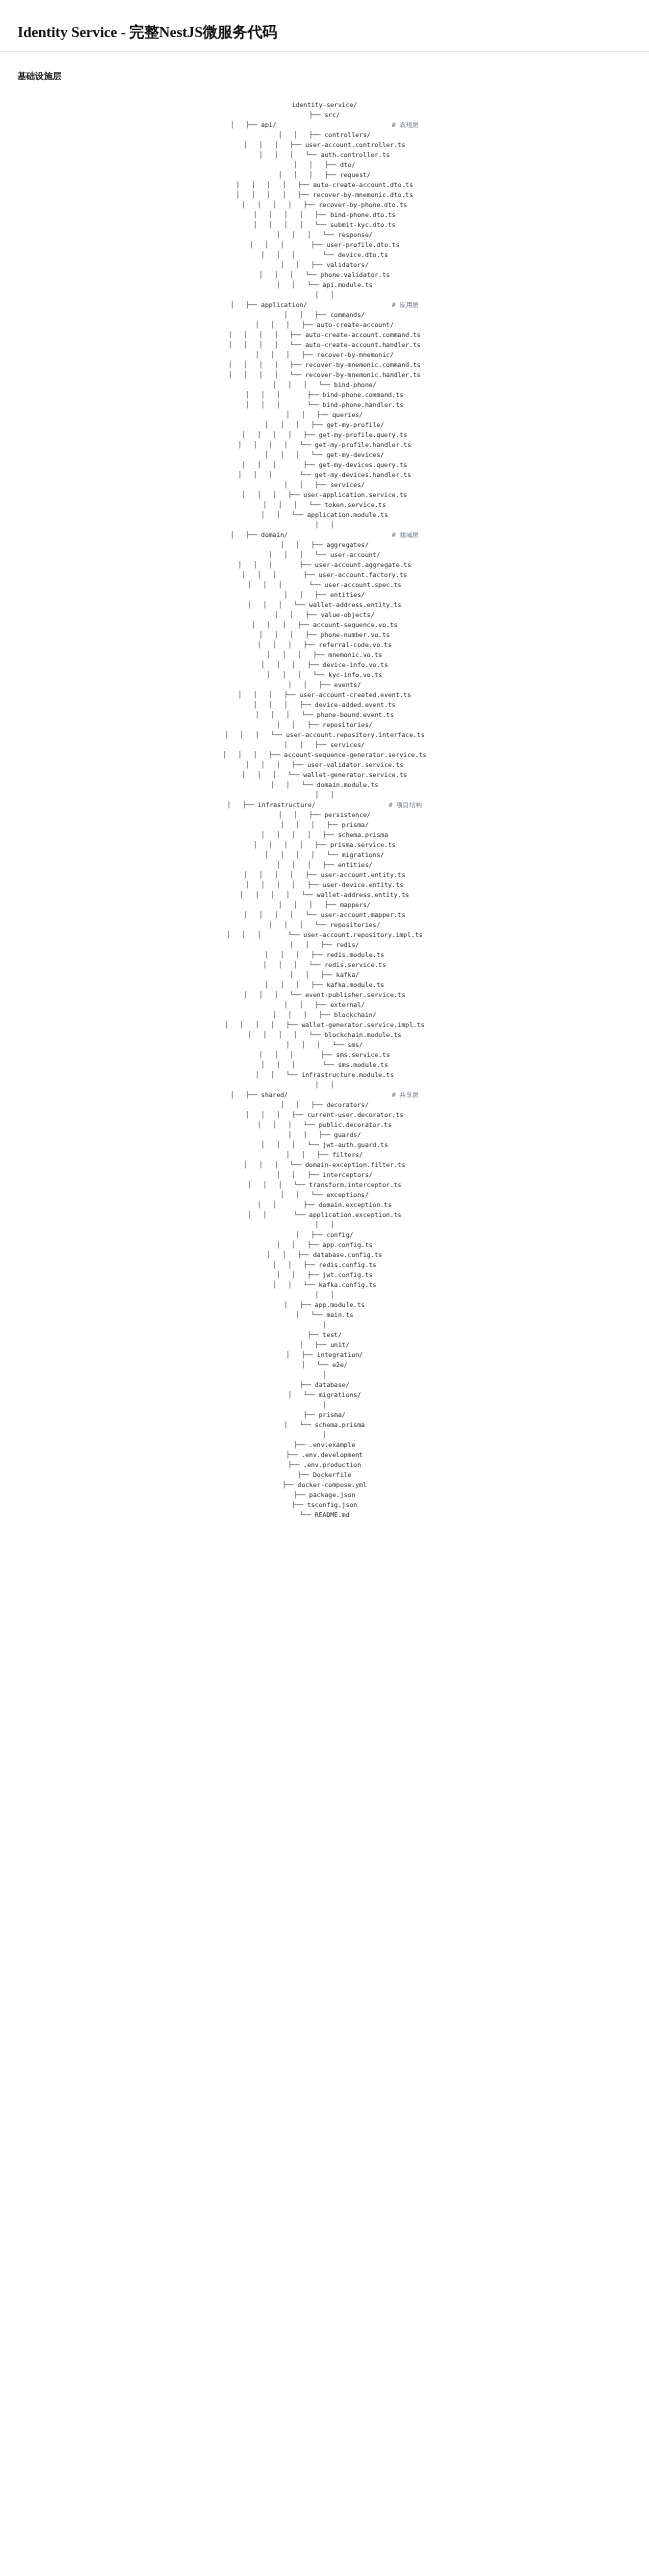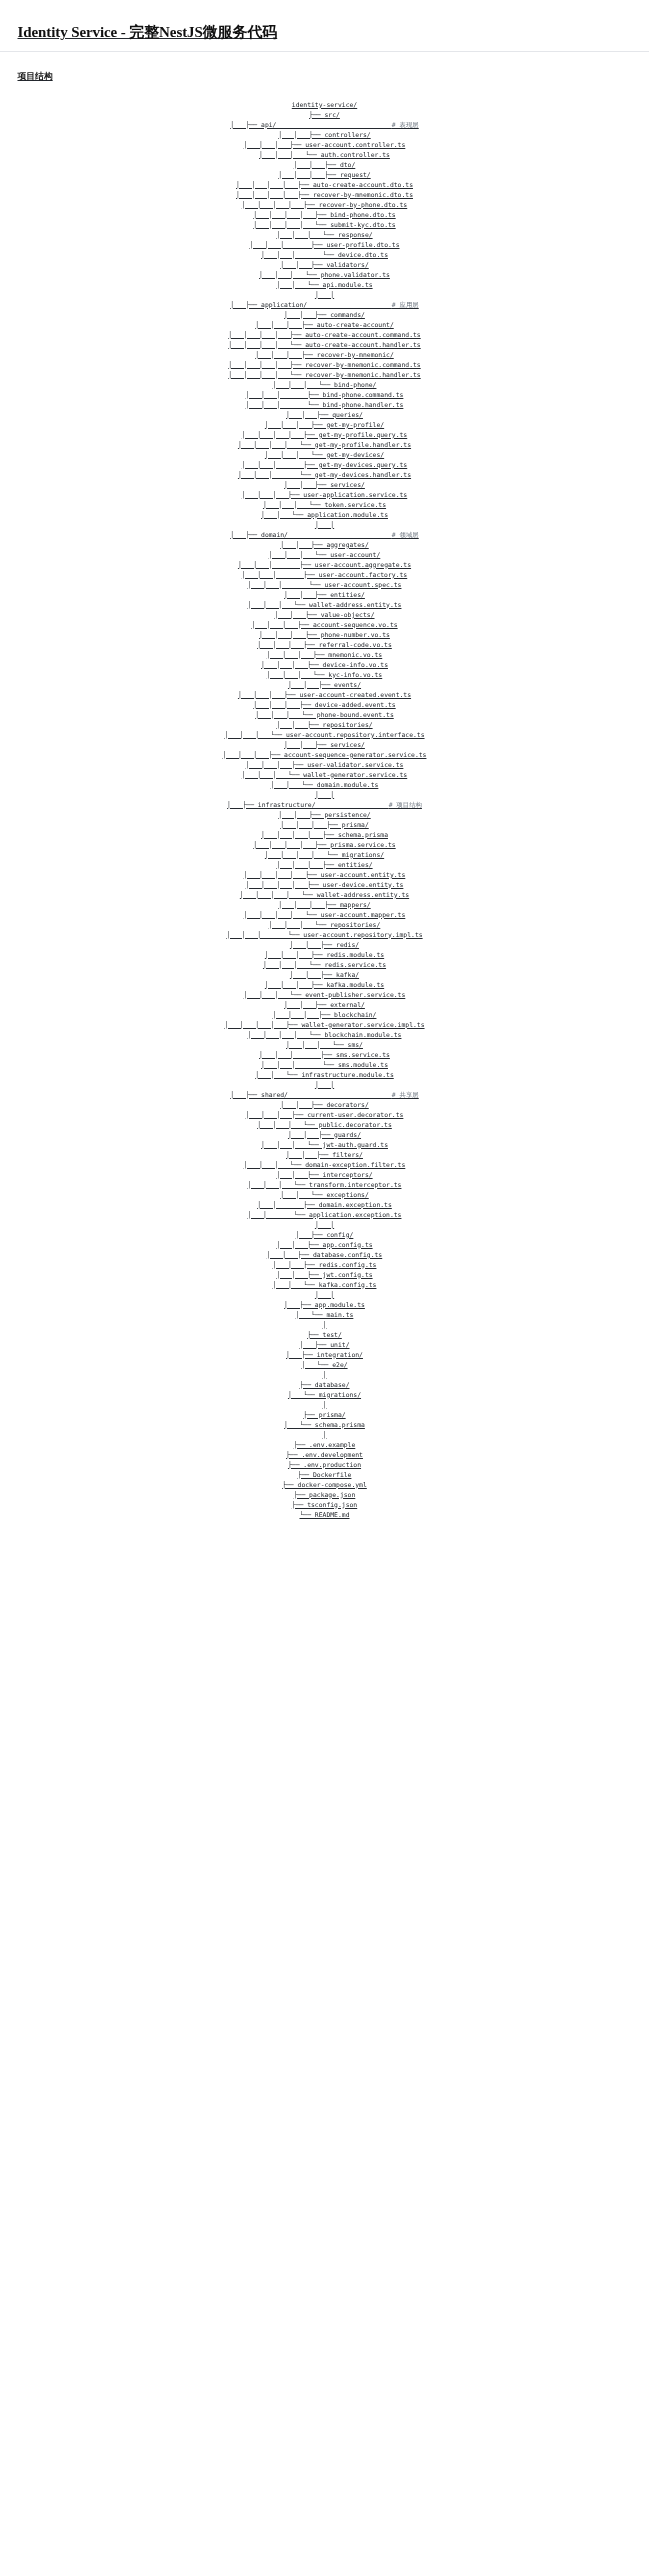--- a/index.html
+++ b/index.html
@@ -9,21 +9,20 @@
   }
   body {
     width: 649px;
     font-family: "Liberation Sans", sans-serif;
     color: #24292f;
   }
   .page {
     width: 649px;
     box-sizing: border-box;
     padding: 0;
-    text-decoration: underline;
   }
   .doc-title {
     font-family: "Liberation Serif", serif;
     font-weight: bold;
     font-size: 15px;
     line-height: 1.2;
     color: #111111;
     padding: 13.4px 17.5px 0 17.5px;
     letter-spacing: -0.1px;
   }
@@ -59,21 +58,21 @@
 </style>
 </head>
 <body>
 
 <div class="page">
 
   <h1 class="doc-title">Identity Service - 完整NestJS微服务代码</h1>
 
   <hr class="title-rule">
 
-  <h2 class="section-head">项目结构</h2>
+  <h2 class="section-head">基础设施层</h2>
 
   <div class="tree-wrap">
     <pre class="tree">identity-service/
 ├── src/
 │   ├── api/                              <span class="cmt"># 表现层</span>
 │   │   ├── controllers/
 │   │   │   ├── user-account.controller.ts
 │   │   │   └── auth.controller.ts
 │   │   ├── dto/
 │   │   │   ├── request/

